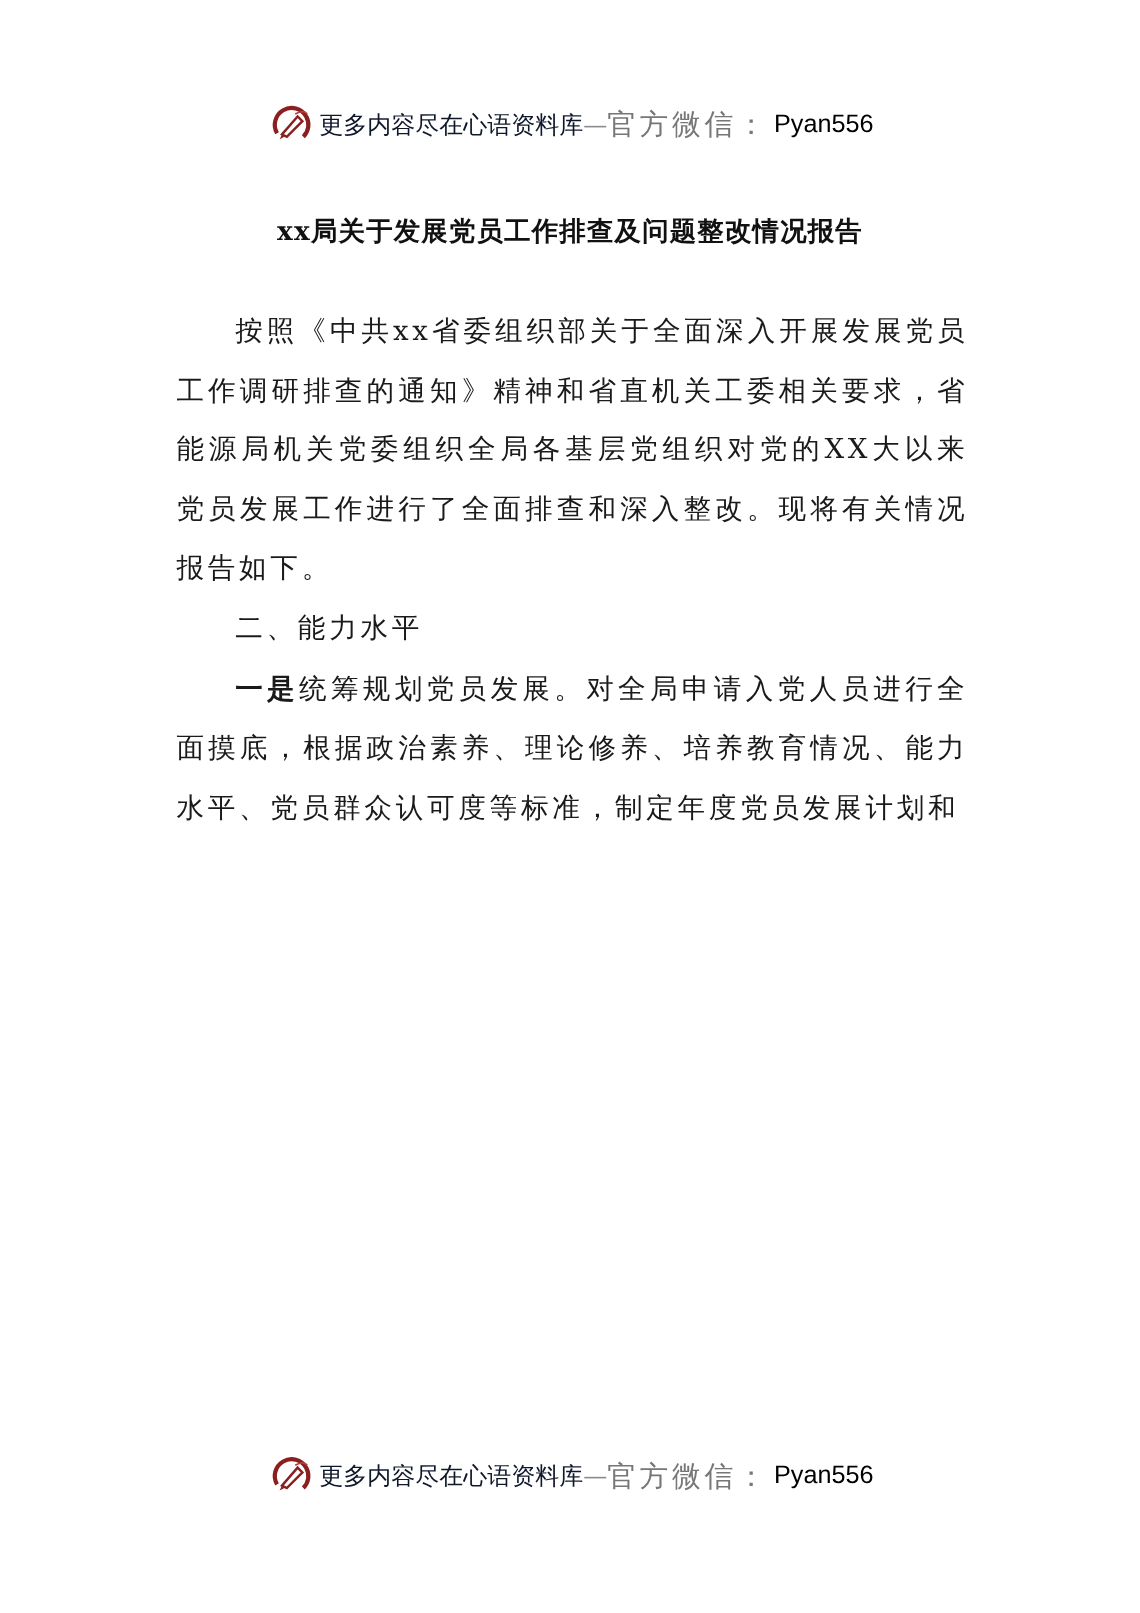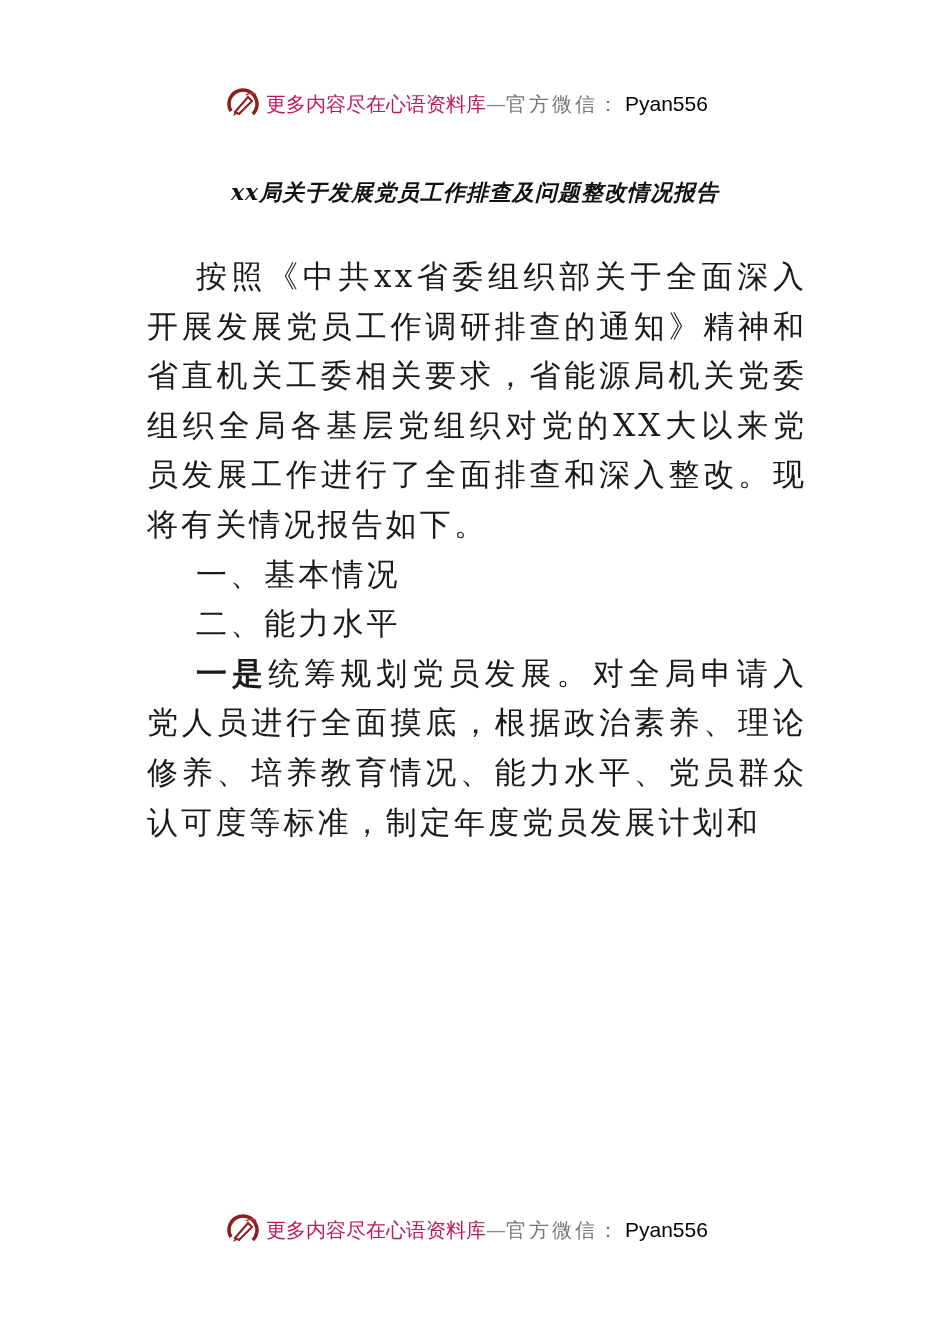--- a/index.html
+++ b/index.html
@@ -27,58 +27,57 @@
     .banner.bottom { top: 1210px; }
     .banner .logo {
       width: 34px;
       height: 34px;
       margin-right: 6px;
       display: inline-block;
     }
     .banner .promo {
       font-family: "DejaVu Serif", "Liberation Serif", serif;
       font-size: 20px;
-      color: #be185d;
+      color: #0f172a;
       letter-spacing: 0px;
     }
     .banner .dash {
       font-size: 20px;
       color: #8a8a8a;
     }
     .banner .wechat-label {
       font-family: "DejaVu Serif", "Liberation Serif", serif;
-      font-size: 20px;
+      font-size: 24px;
       color: #777777;
       letter-spacing: 3px;
     }
     .banner .wechat-id {
       font-family: "Liberation Sans", "DejaVu Sans", sans-serif;
       font-size: 21px;
       color: #000000;
       margin-left: 4px;
     }
     .title {
       position: absolute;
       top: 178px;
       left: 0;
       width: 950px;
       text-align: center;
       font-family: "DejaVu Serif", "Liberation Serif", serif;
       font-weight: bold;
       font-size: 22px;
       letter-spacing: 1px;
       color: #111111;
-      font-style: italic;
     }
     .content {
       position: absolute;
       top: 252px;
       left: 147px;
       width: 660px;
-      font-size: 31px;
+      font-size: 23px;
       line-height: 49.6px;
       letter-spacing: 3.1px;
       text-align: justify;
     }
     .content p {
       margin: 0;
       text-indent: 49px;
     }
     .content p.heading {
       text-indent: 49px;
@@ -102,21 +101,20 @@
   <span class="promo">更多内容尽在心语资料库</span>
   <span class="dash">—</span>
   <span class="wechat-label">官方微信：</span>
   <span class="wechat-id">Pyan556</span>
 </div>
 
 <div class="title">xx局关于发展党员工作排查及问题整改情况报告</div>
 
 <div class="content">
   <p>按照《中共xx省委组织部关于全面深入开展发展党员工作调研排查的通知》精神和省直机关工委相关要求，省能源局机关党委组织全局各基层党组织对党的XX大以来党员发展工作进行了全面排查和深入整改。现将有关情况报告如下。</p>
-  <p class="heading">一、基本情况</p>
   <p class="heading">二、能力水平</p>
   <p><span class="bold-lead">一是</span><span>统筹规划党员发展。对全局申请入党人员进行全面摸底，根据政治素养、理论修养、培养教育情况、能力水平、党员群众认可度等标准，制定年度党员发展计划和</span></p>
 </div>
 
 <div class="banner bottom">
   <span class="logo">
     <svg width="34" height="34" viewBox="0 0 34 34">
       <circle cx="17" cy="17" r="14" fill="none" stroke="#8b1e1e" stroke-width="3.5" stroke-dasharray="62 26" transform="rotate(150 17 17)"></circle>
       <path d="M9 25 L22 10 L26 14 L13 27 Z" fill="#ffffff" stroke="#8b1e1e" stroke-width="2"></path>
       <path d="M9 25 L7 29 L11 27 Z" fill="#8b1e1e"></path>

